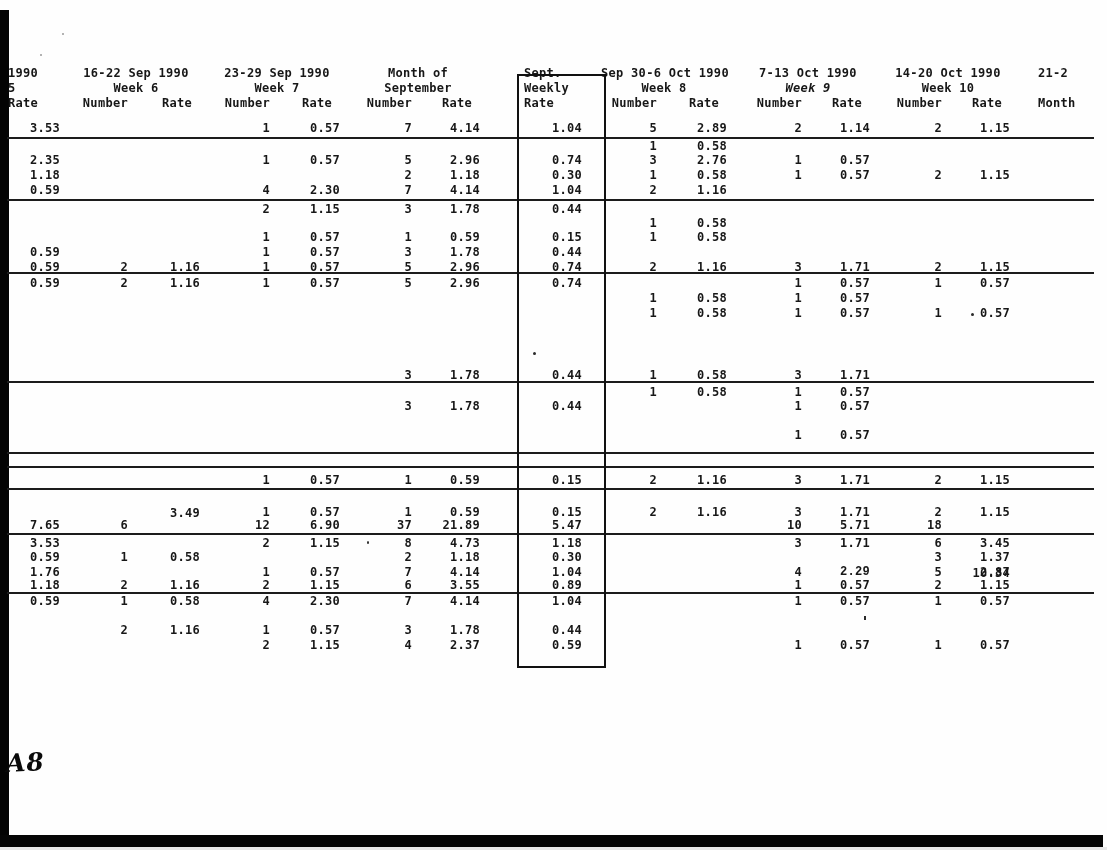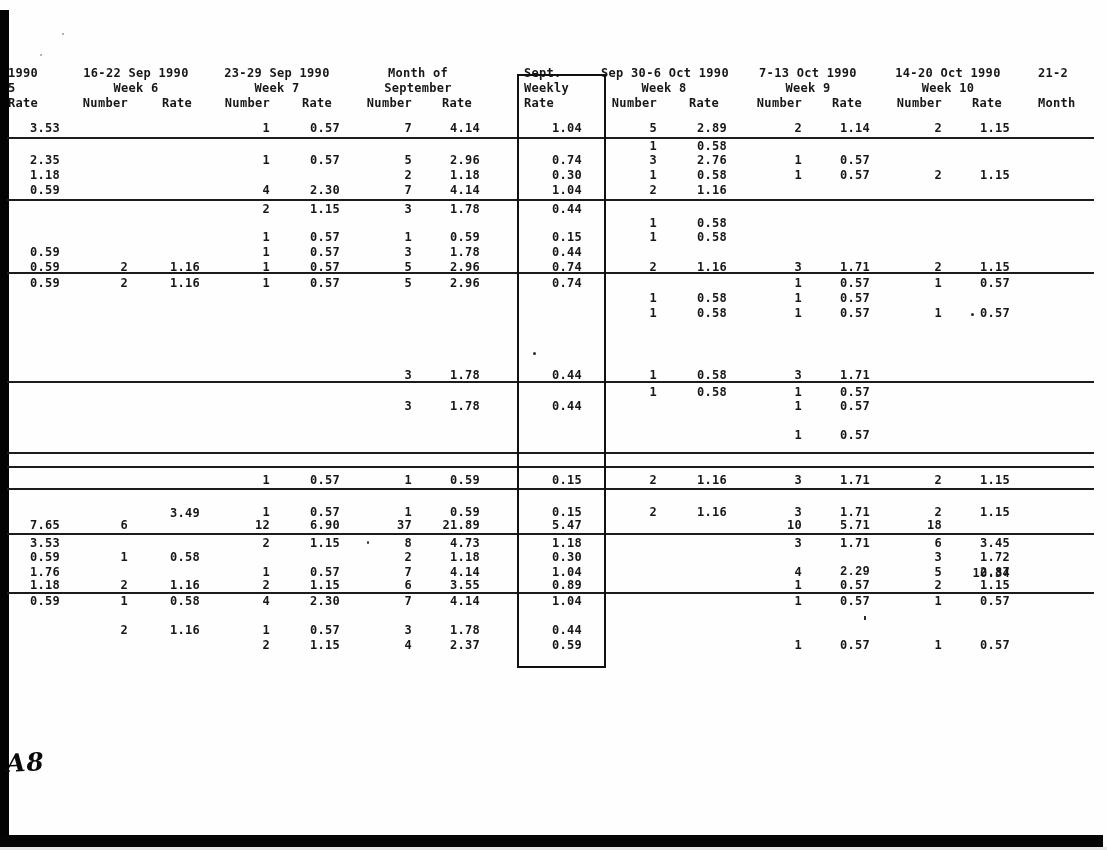--- a/index.html
+++ b/index.html
@@ -59,21 +59,21 @@
       <div class="hcell" style="left: 352px; top: 96px; width: 60px;">Number</div>
       <div class="hcell" style="left: 418px; top: 96px; width: 54px;">Rate</div>
       <div class="hcell left" style="left: 524px; top: 66px; width: 74px;">Sept.</div>
       <div class="hcell left" style="left: 524px; top: 81px; width: 74px;">Weekly</div>
       <div class="hcell left" style="left: 524px; top: 96px; width: 74px;">Rate</div>
       <div class="hcell center" style="left: 601px; top: 66px; width: 126px;">Sep 30-6 Oct 1990</div>
       <div class="hcell center" style="left: 601px; top: 81px; width: 126px;">Week 8</div>
       <div class="hcell" style="left: 597px; top: 96px; width: 60px;">Number</div>
       <div class="hcell" style="left: 663px; top: 96px; width: 56px;">Rate</div>
       <div class="hcell center" style="left: 746px; top: 66px; width: 124px;">7-13 Oct 1990</div>
-      <div class="hcell center" style="left: 746px; top: 81px; width: 124px;">Week 9</div>
+      <div class="hcell center" style="left: 746px; top: 81px; width: 124px; font-style: italic;">Week 9</div>
       <div class="hcell" style="left: 742px; top: 96px; width: 60px;">Number</div>
       <div class="hcell" style="left: 806px; top: 96px; width: 56px;">Rate</div>
       <div class="hcell center" style="left: 886px; top: 66px; width: 124px;">14-20 Oct 1990</div>
       <div class="hcell center" style="left: 886px; top: 81px; width: 124px;">Week 10</div>
       <div class="hcell" style="left: 882px; top: 96px; width: 60px;">Number</div>
       <div class="hcell" style="left: 946px; top: 96px; width: 56px;">Rate</div>
       <div class="hcell left" style="left: 1038px; top: 66px; width: 62px;">21-2</div>
       <div class="hcell left" style="left: 1038px; top: 96px; width: 62px;">Month</div>
       <div class="cell" style="left: 8px; top: 121px; width: 52px;">3.53</div>
       <div class="cell" style="left: 214px; top: 121px; width: 56px;">1</div>
@@ -235,21 +235,21 @@
       <div class="cell" style="left: 814px; top: 536px; width: 56px;">1.71</div>
       <div class="cell" style="left: 886px; top: 536px; width: 56px;">6</div>
       <div class="cell" style="left: 954px; top: 536px; width: 56px;">3.45</div>
       <div class="cell" style="left: 8px; top: 550px; width: 52px;">0.59</div>
       <div class="cell" style="left: 72px; top: 550px; width: 56px;">1</div>
       <div class="cell" style="left: 146px; top: 550px; width: 54px;">0.58</div>
       <div class="cell" style="left: 356px; top: 550px; width: 56px;">2</div>
       <div class="cell" style="left: 426px; top: 550px; width: 54px;">1.18</div>
       <div class="cell" style="left: 526px; top: 550px; width: 56px;">0.30</div>
       <div class="cell" style="left: 886px; top: 550px; width: 56px;">3</div>
-      <div class="cell" style="left: 954px; top: 550px; width: 56px;">1.72</div>
+      <div class="cell" style="left: 954px; top: 550px; width: 56px;">1.37</div>
       <div class="cell" style="left: 8px; top: 565px; width: 52px;">1.76</div>
       <div class="cell" style="left: 214px; top: 565px; width: 56px;">1</div>
       <div class="cell" style="left: 286px; top: 565px; width: 54px;">0.57</div>
       <div class="cell" style="left: 356px; top: 565px; width: 56px;">7</div>
       <div class="cell" style="left: 426px; top: 565px; width: 54px;">4.14</div>
       <div class="cell" style="left: 526px; top: 565px; width: 56px;">1.04</div>
       <div class="cell" style="left: 746px; top: 565px; width: 56px;">4</div>
       <div class="cell" style="left: 814px; top: 565px; width: 56px; font-family: Liberation Mono, monospace;">2.29</div>
       <div class="cell" style="left: 886px; top: 565px; width: 56px;">5</div>
       <div class="cell" style="left: 954px; top: 565px; width: 56px;">2.87</div>

